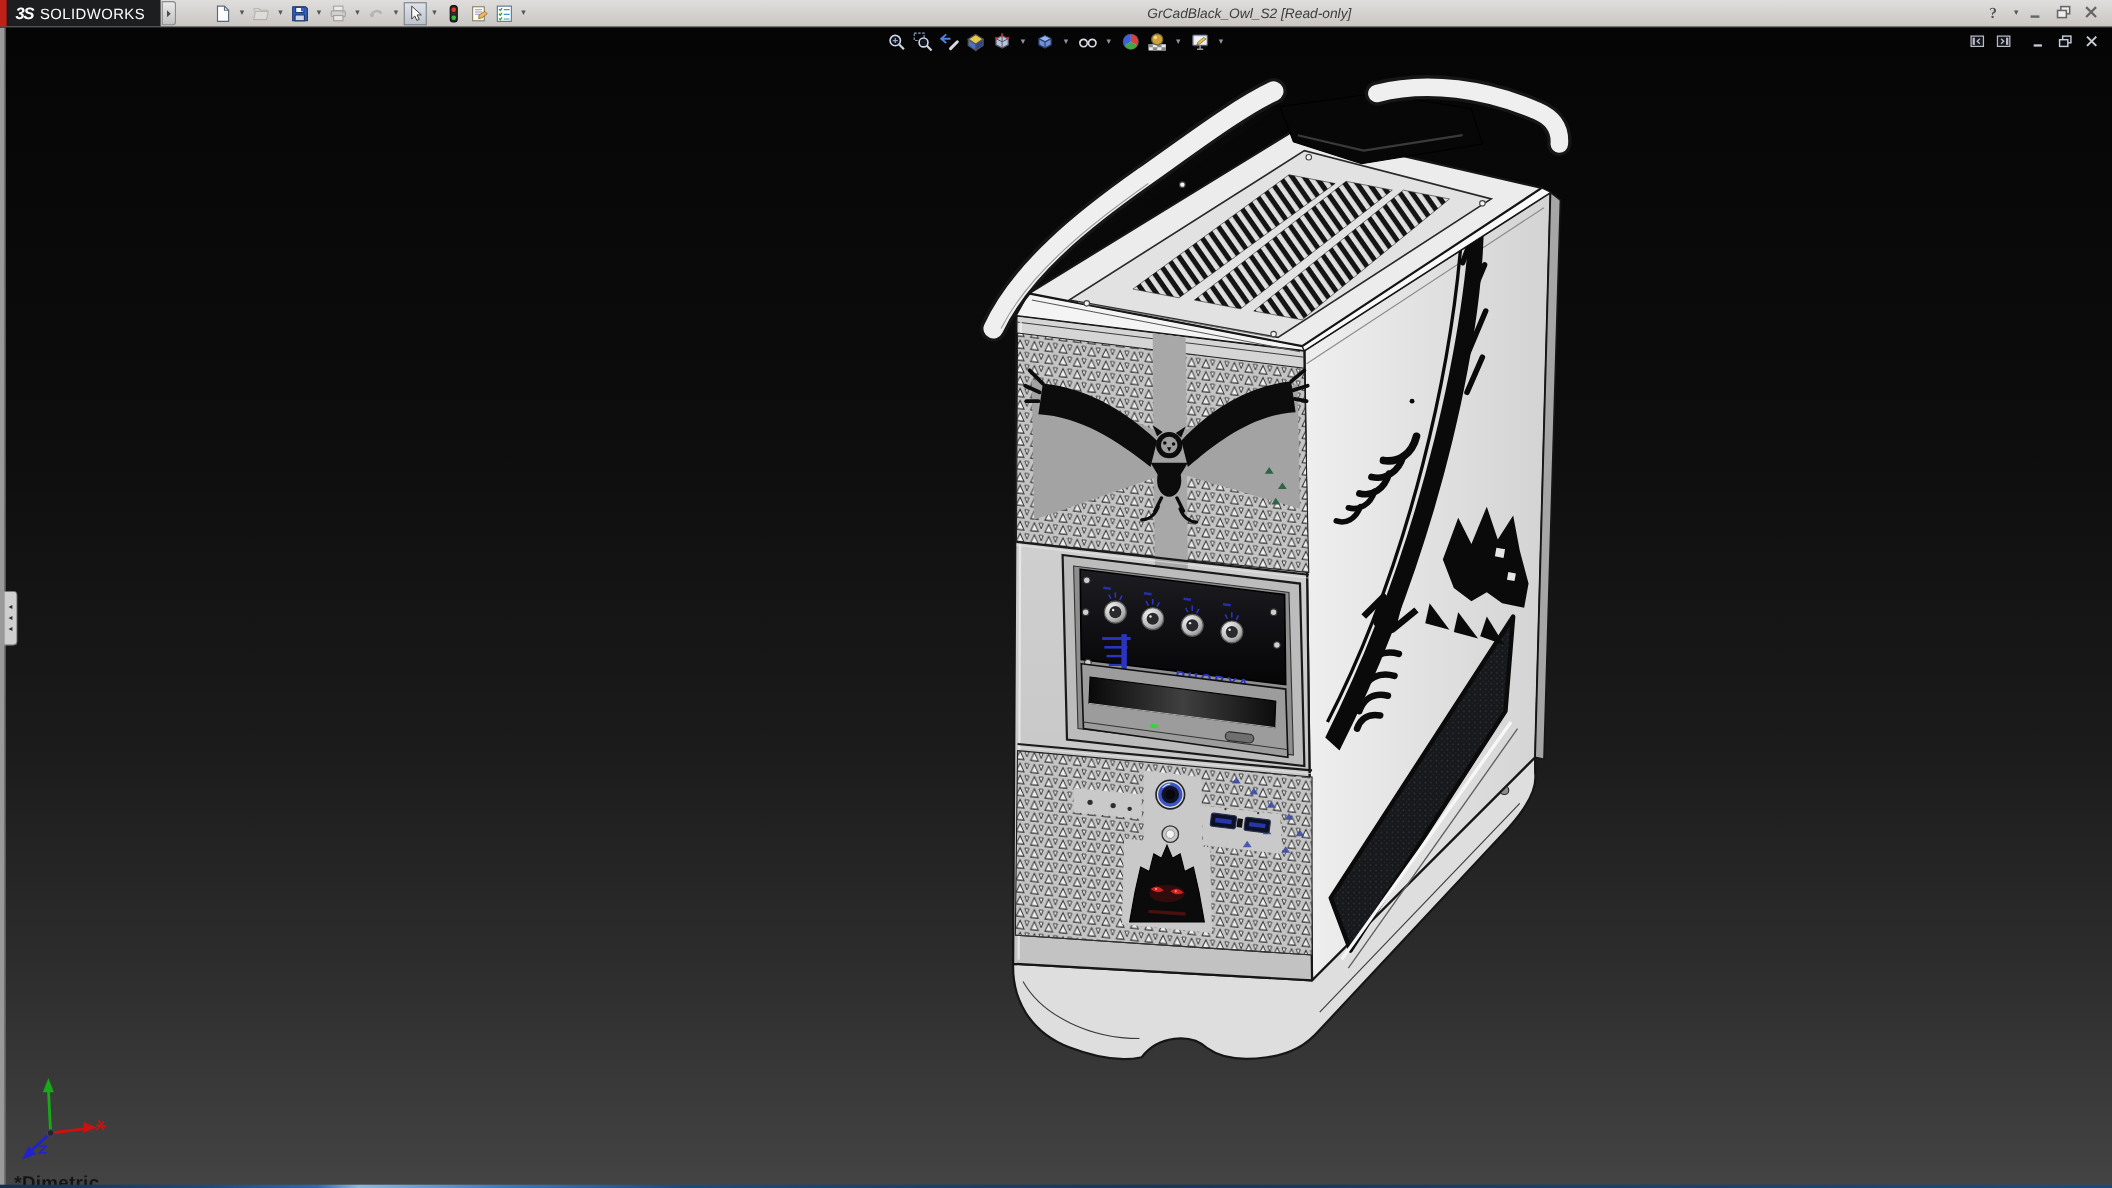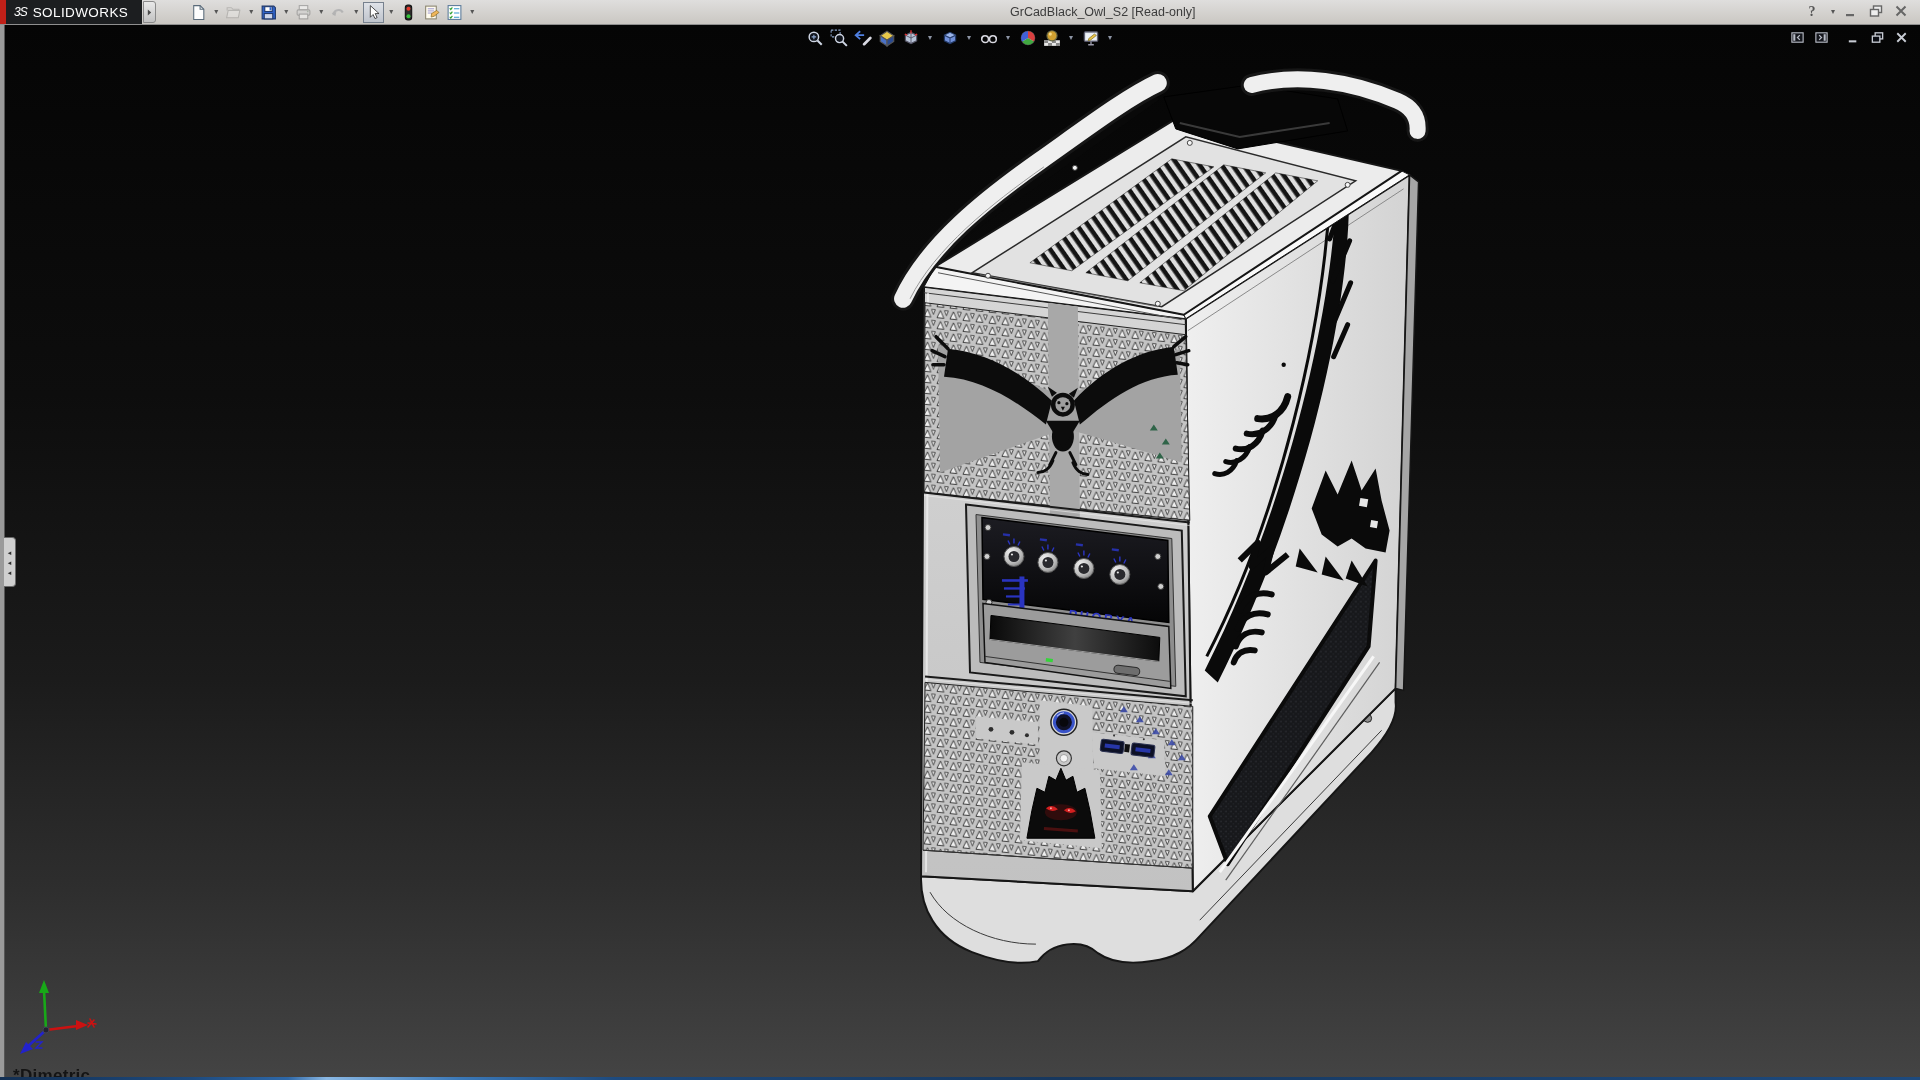--- a/index.html
+++ b/index.html
@@ -2,33 +2,33 @@
 <html><head>
 <meta charset="utf-8">
 <style>
   html,body{margin:0;padding:0;width:1920px;height:1080px;overflow:hidden;
     font-family:"Liberation Sans",sans-serif;background:#000;}
   
   .titlebar{position:relative;height:24px;display:flex;align-items:center;
     background:linear-gradient(#dfdedd,#cac7c2);border-bottom:1px solid #8f8f8f;}
   .logo{height:24px;display:flex;align-items:center;background:#1c1e20;
     border-left:6px solid #c02018;padding:0 14px 0 8px;color:#fff;}
-  .logo .mark{font-style:italic;font-weight:normal;font-size:12px;margin-right:6px;letter-spacing:-1px;}
+  .logo .mark{font-style:italic;font-weight:bold;font-size:15px;margin-right:6px;letter-spacing:-1px;}
   .logo .brand{font-size:13.5px;font-weight:normal;letter-spacing:.4px;}
   .expand-tab{width:11px;height:20px;margin-left:1px;background:linear-gradient(#e9e9e9,#c2c2c2);
     border:1px solid #8a8a8a;border-radius:0 3px 3px 0;display:flex;align-items:center;justify-content:center;}
   .expand-tab svg{width:9px;height:9px;}
   .tb-row{display:flex;align-items:center;margin-left:32px;gap:2px;}
   .tb-row .icon-group{width:21px;height:21px;padding:1px;box-sizing:border-box;display:flex;
     align-items:center;justify-content:center;border:1px solid transparent;}
   .tb-row .icon-group svg{width:17px;height:17px;}
   .tb-row .icon-group.pressed{background:linear-gradient(#dfe2e8,#bfc4cc);border:1px solid #77818e;}
   .tb-row .icon-group.disabled{opacity:.48;filter:grayscale(.8);}
   .dd-arrow{font-size:8px;color:#555;width:10px;text-align:center;cursor:default;line-height:10px;}
-  .tb-title{position:absolute;left:1010px;top:0;line-height:24px;font-size:12.5px;color:#3c3c3c;}
+  .tb-title{position:absolute;left:1043px;top:0;line-height:24px;font-size:12.5px;color:#3c3c3c;font-style:italic;}
   .tb-controls{position:absolute;right:8px;top:0;height:24px;display:flex;align-items:center;gap:6px;}
   .tb-controls .icon-group{width:19px;height:19px;}
   .tb-controls .icon-group svg{width:16px;height:16px;}
   .tb-controls .dd-arrow{width:8px;}
   
   .viewport{position:relative;width:1920px;height:1055px;overflow:hidden;
     background:linear-gradient(#050505 0%,#0d0d0d 35%,#1b1b1b 62%,#2e2e2e 82%,#444 100%);}
   .headsup{position:absolute;top:3px;left:50%;transform:translateX(-50%);display:flex;
     align-items:center;gap:5px;}
   .headsup .icon-group{width:19px;height:19px;display:flex;align-items:center;justify-content:center;}

